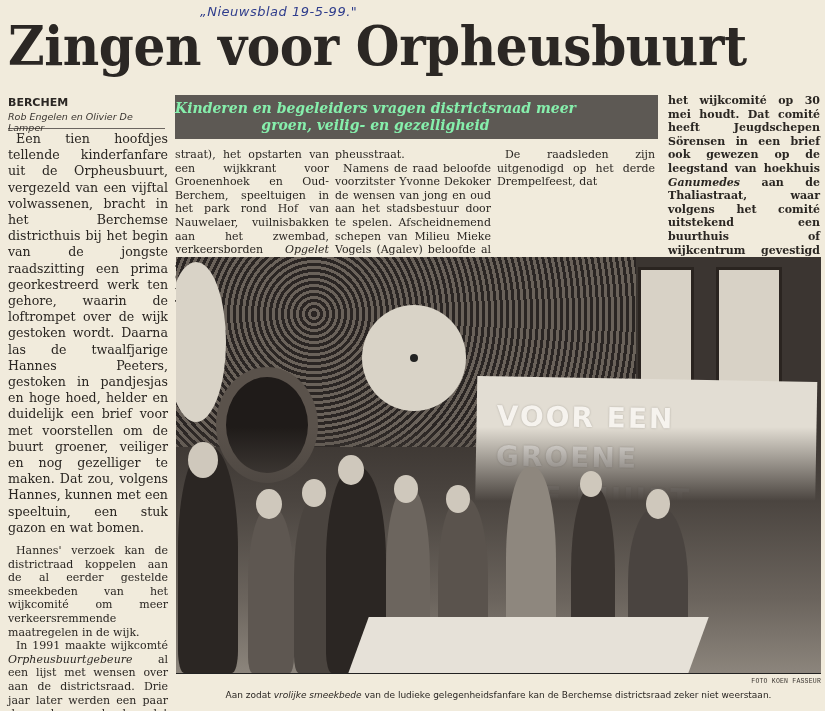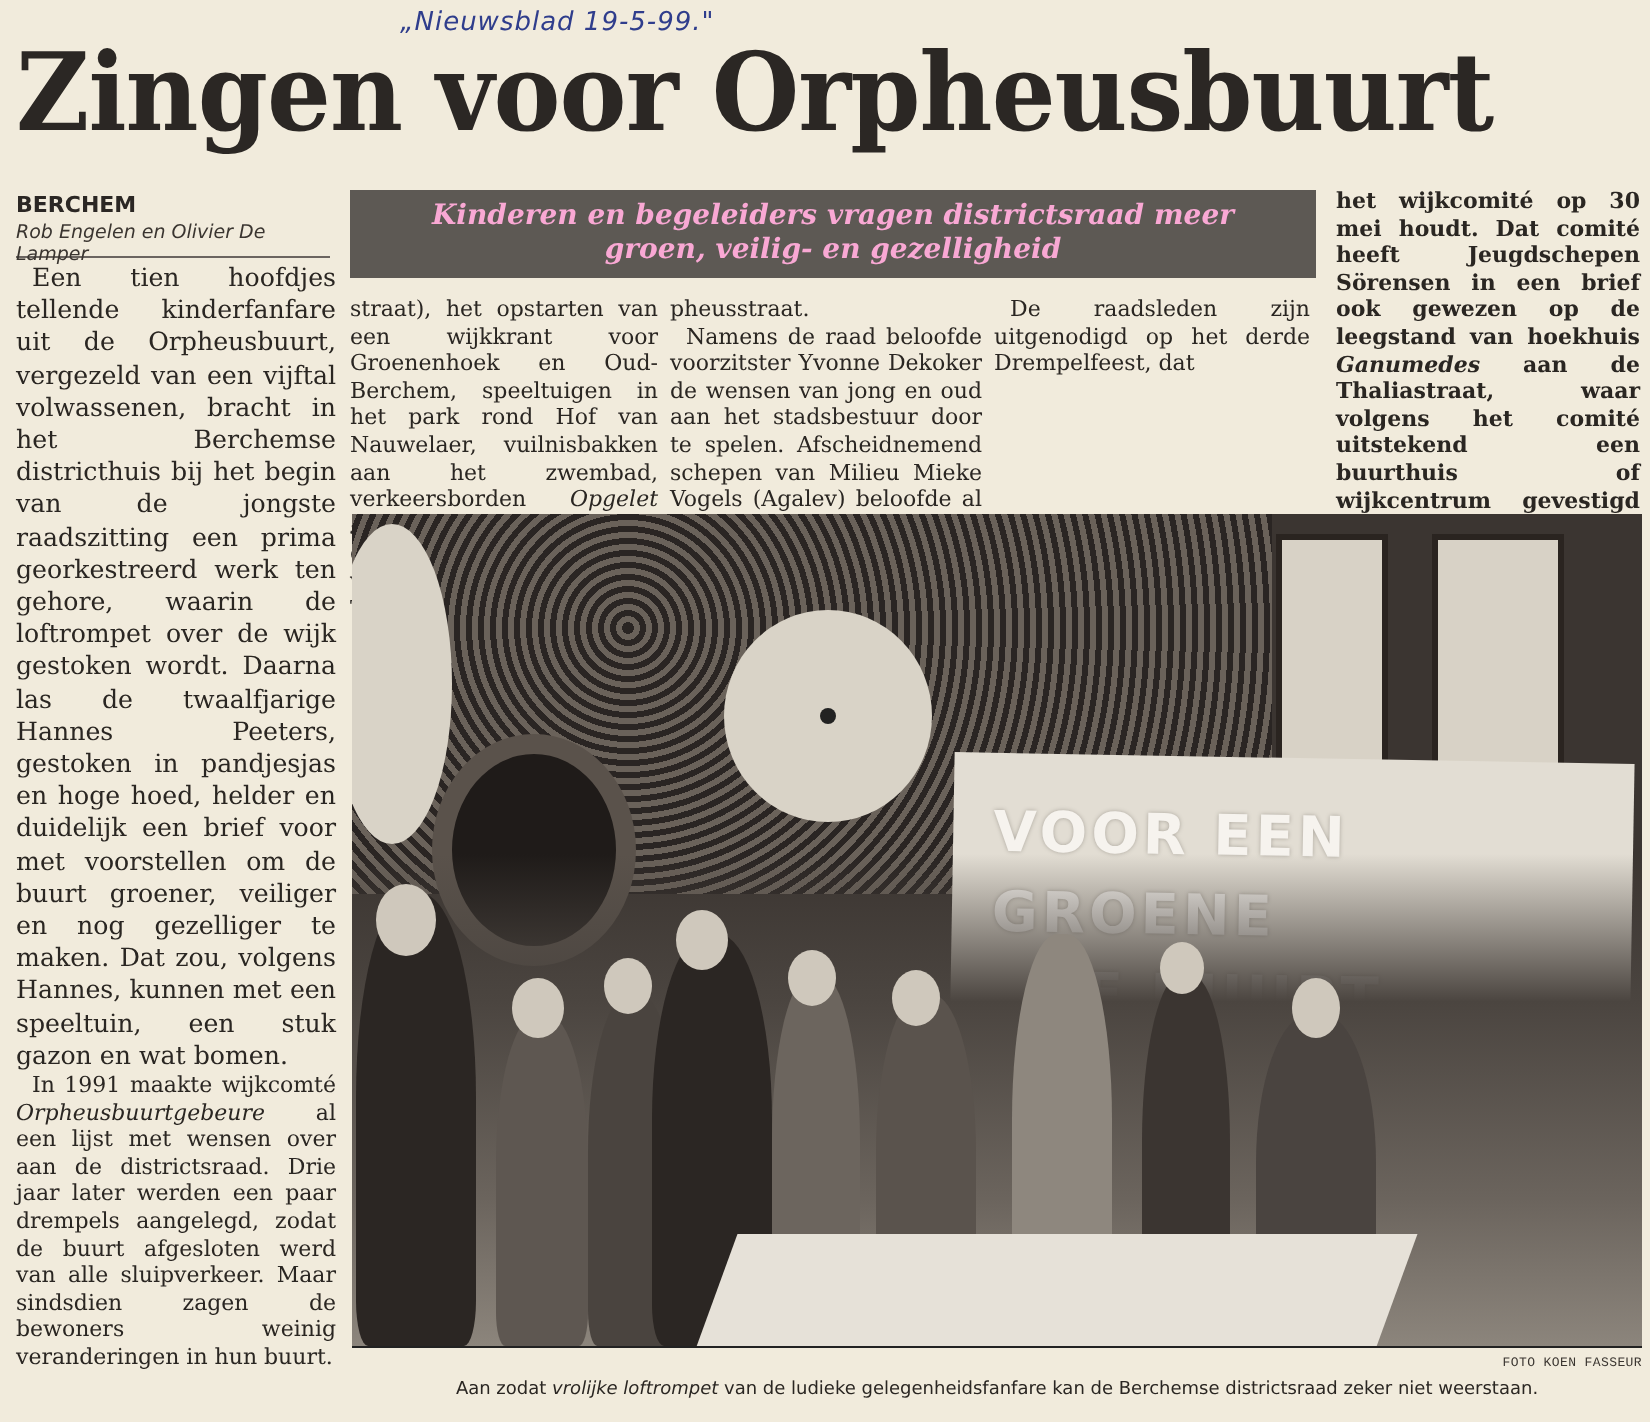--- a/index.html
+++ b/index.html
@@ -35,24 +35,24 @@
     .col {
       position: absolute; font-size: 11px; line-height: 13.6px; text-align: justify;
       color: #2a2622;
     }
     .col p { margin: 0; text-indent: 8px; }
     .col p.gap { margin-top: 8px; }
     .col1 { left: 8px; top: 131px; width: 160px; }
     .col1 .lead { font-size: 12.6px; line-height: 16.2px; }
     .deck {
       position: absolute; left: 175px; top: 95px; width: 483px; height: 44px;
-      background: #5d5954; color: #f9a8d4;
+      background: #5d5954; color: #86efac;
       font-family: "DejaVu Serif", serif; font-style: italic; font-weight: bold;
       font-size: 14px; line-height: 17px; text-align: center;
-      display: flex; align-items: center; justify-content: center;
+      display: flex; align-items: center; justify-content: flex-start;
     }
     .col2 { left: 175px; top: 148px; width: 154px; }
     .col3 { left: 335px; top: 148px; width: 156px; }
     .col4 { left: 497px; top: 148px; width: 158px; }
     .col5 { left: 668px; top: 94px; width: 152px; font-weight: bold; }
     .col2 p, .col3 p, .col4 p, .col5 p { text-indent: 0; }
     .col3 p.ind, .col4 p.ind, .col5 p.ind { text-indent: 8px; }
     .photo {
       position: absolute; left: 176px; top: 257px; width: 645px; height: 416px;
       background: #3b3531; overflow: hidden; border-bottom: 1px solid #222;
@@ -89,20 +89,21 @@
 
 <div class="handwritten">„Nieuwsblad 19-5-99."</div>
 
 <h1 class="headline" style="margin:0;">Zingen voor Orpheusbuurt</h1>
 
 <div class="kicker">BERCHEM</div>
 <div class="byline">Rob Engelen en Olivier De Lamper</div>
 
 <div class="col col1">
   <p class="lead">Een tien hoofdjes tellende kinderfanfare uit de Orpheusbuurt, vergezeld van een vijftal volwassenen, bracht in het Berchemse districthuis bij het begin van de jongste raadszitting een prima georkestreerd werk ten gehore, waarin de loftrompet over de wijk gestoken wordt. Daarna las de twaalfjarige Hannes Peeters, gestoken in pandjesjas en hoge hoed, helder en duidelijk een brief voor met voorstellen om de buurt groener, veiliger en nog gezelliger te maken. Dat zou, volgens Hannes, kunnen met een speeltuin, een stuk gazon en wat bomen.</p>
+  <p class="gap">Hannes' verzoek kan de districtraad koppelen aan de al eerder gestelde smeekbeden van het wijkcomité om meer verkeersremmende maatregelen in de wijk.</p>
   <p><span>In 1991 maakte wijkcomté </span><i>Orpheusbuurtgebeure</i><span> al een lijst met wensen over aan de districtsraad. Drie jaar later werden een paar drempels aangelegd, zodat de buurt afgesloten werd van alle sluipverkeer. Maar sindsdien zagen de bewoners weinig veranderingen in hun buurt.</span></p>
 
 </div>
 
 <div class="deck">
   <div>
     <div>Kinderen en begeleiders vragen districtsraad meer</div>
     <div>groen, veilig- en gezelligheid</div>
   </div>
 </div>
@@ -154,13 +155,13 @@
   <div class="person" style="left:330px; top:210px; width:50px; height:206px; background:#8e877e;"></div>
   <div class="person" style="left:395px; top:230px; width:44px; height:186px; background:#3b3531;"></div>
   <div class="face" style="left:404px; top:214px; width:22px; height:26px;"></div>
   <div class="person" style="left:452px; top:250px; width:60px; height:166px; background:#4a4440;"></div>
   <div class="face" style="left:470px; top:232px; width:24px; height:30px;"></div>
   <div class="table"></div>
 </div>
 
 <div class="credit">FOTO KOEN FASSEUR</div>
 
-<div class="caption"><span>Aan zodat </span><i>vrolijke loftrompet</i><span> van de ludieke gelegenheidsfanfare kan de Berchemse districtsraad zeker niet weerstaan.</span></div>
+<div class="caption"><span>Aan zodat </span><i>vrolijke smeekbede</i><span> van de ludieke gelegenheidsfanfare kan de Berchemse districtsraad zeker niet weerstaan.</span></div>
 
 </body></html>

